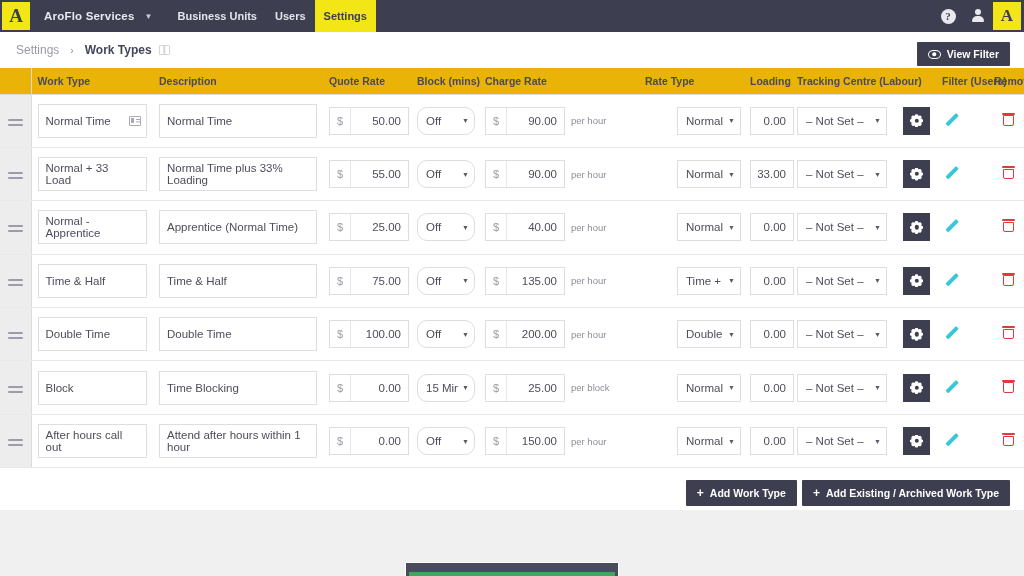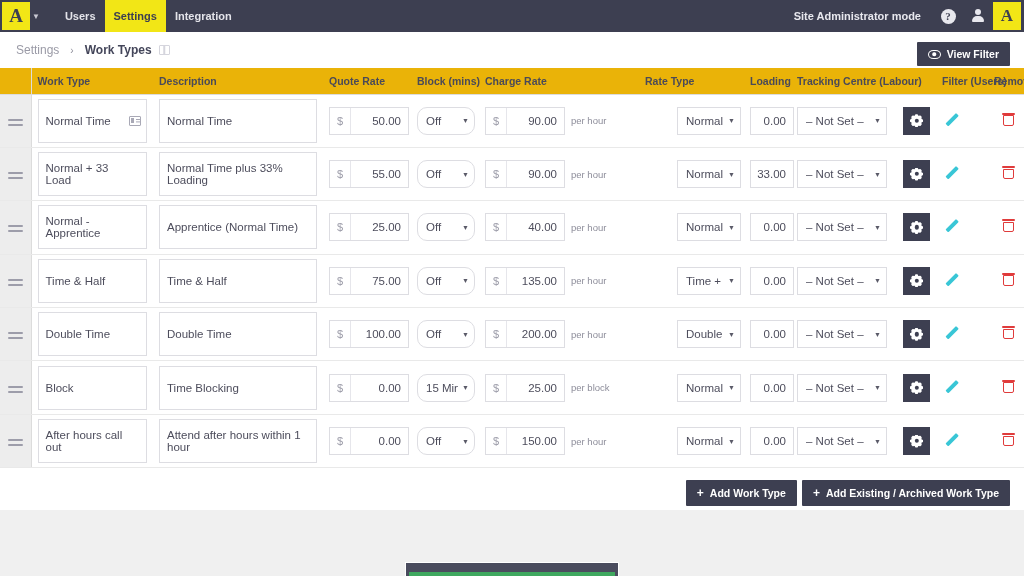--- a/index.html
+++ b/index.html
@@ -142,21 +142,21 @@
     background: #ededed; border-right: 1px solid #dcdcdc;
     text-align: center; padding: 0;
   }
   .grip { display: inline-block; width: 15px; cursor: grab; }
   .grip span {
     display: block; height: 2px; background: #9d9daa; border-radius: 1px;
   }
   .grip span + span { margin-top: 3px; }
 
   .inp {
-    width: 100%; height: 44px;
+    width: 100%; height: 34px;
     border: 1px solid #dddde2; background: #fff;
     font-size: 11.5px; color: #4d4d5c;
     padding: 0 7px; font-family: "Liberation Sans", sans-serif;
     display: flex; align-items: center;
   }
   .inp-wt { position: relative; padding-right: 22px; }
   .card-ic {
     position: absolute; right: 5px; top: 50%; transform: translateY(-50%);
     width: 12px; height: 10px; border: 1.3px solid #a9a9b6; border-radius: 1px;
   }
@@ -269,28 +269,28 @@
   .bottom-strip .grn {
     position: absolute; left: 3px; right: 3px; top: 9px;
     height: 13px; background: #3fa85f;
   }
 </style>
 </head>
 <body>
 
 <div class="topnav">
   <div class="brand-logo">A</div>
+  <div class="brand-name">AroFlo Services</div>
   <div class="brand-caret">▼</div>
   <div class="nav-items">
+    <div class="nav-item">Business Units</div>
     <div class="nav-item">Users</div>
     <div class="nav-item active">Settings</div>
-    <div class="nav-item">Integration</div>
   </div>
   <div class="nav-right">
-    <div class="nav-mode">Site Administrator mode</div>
     <div class="nav-ic">
       <div class="circ-q">?</div>
     </div>
     <div class="nav-ic">
       <div class="usr-ic"></div>
     </div>
     <div class="avatar-a">A</div>
   </div>
 </div>
 

